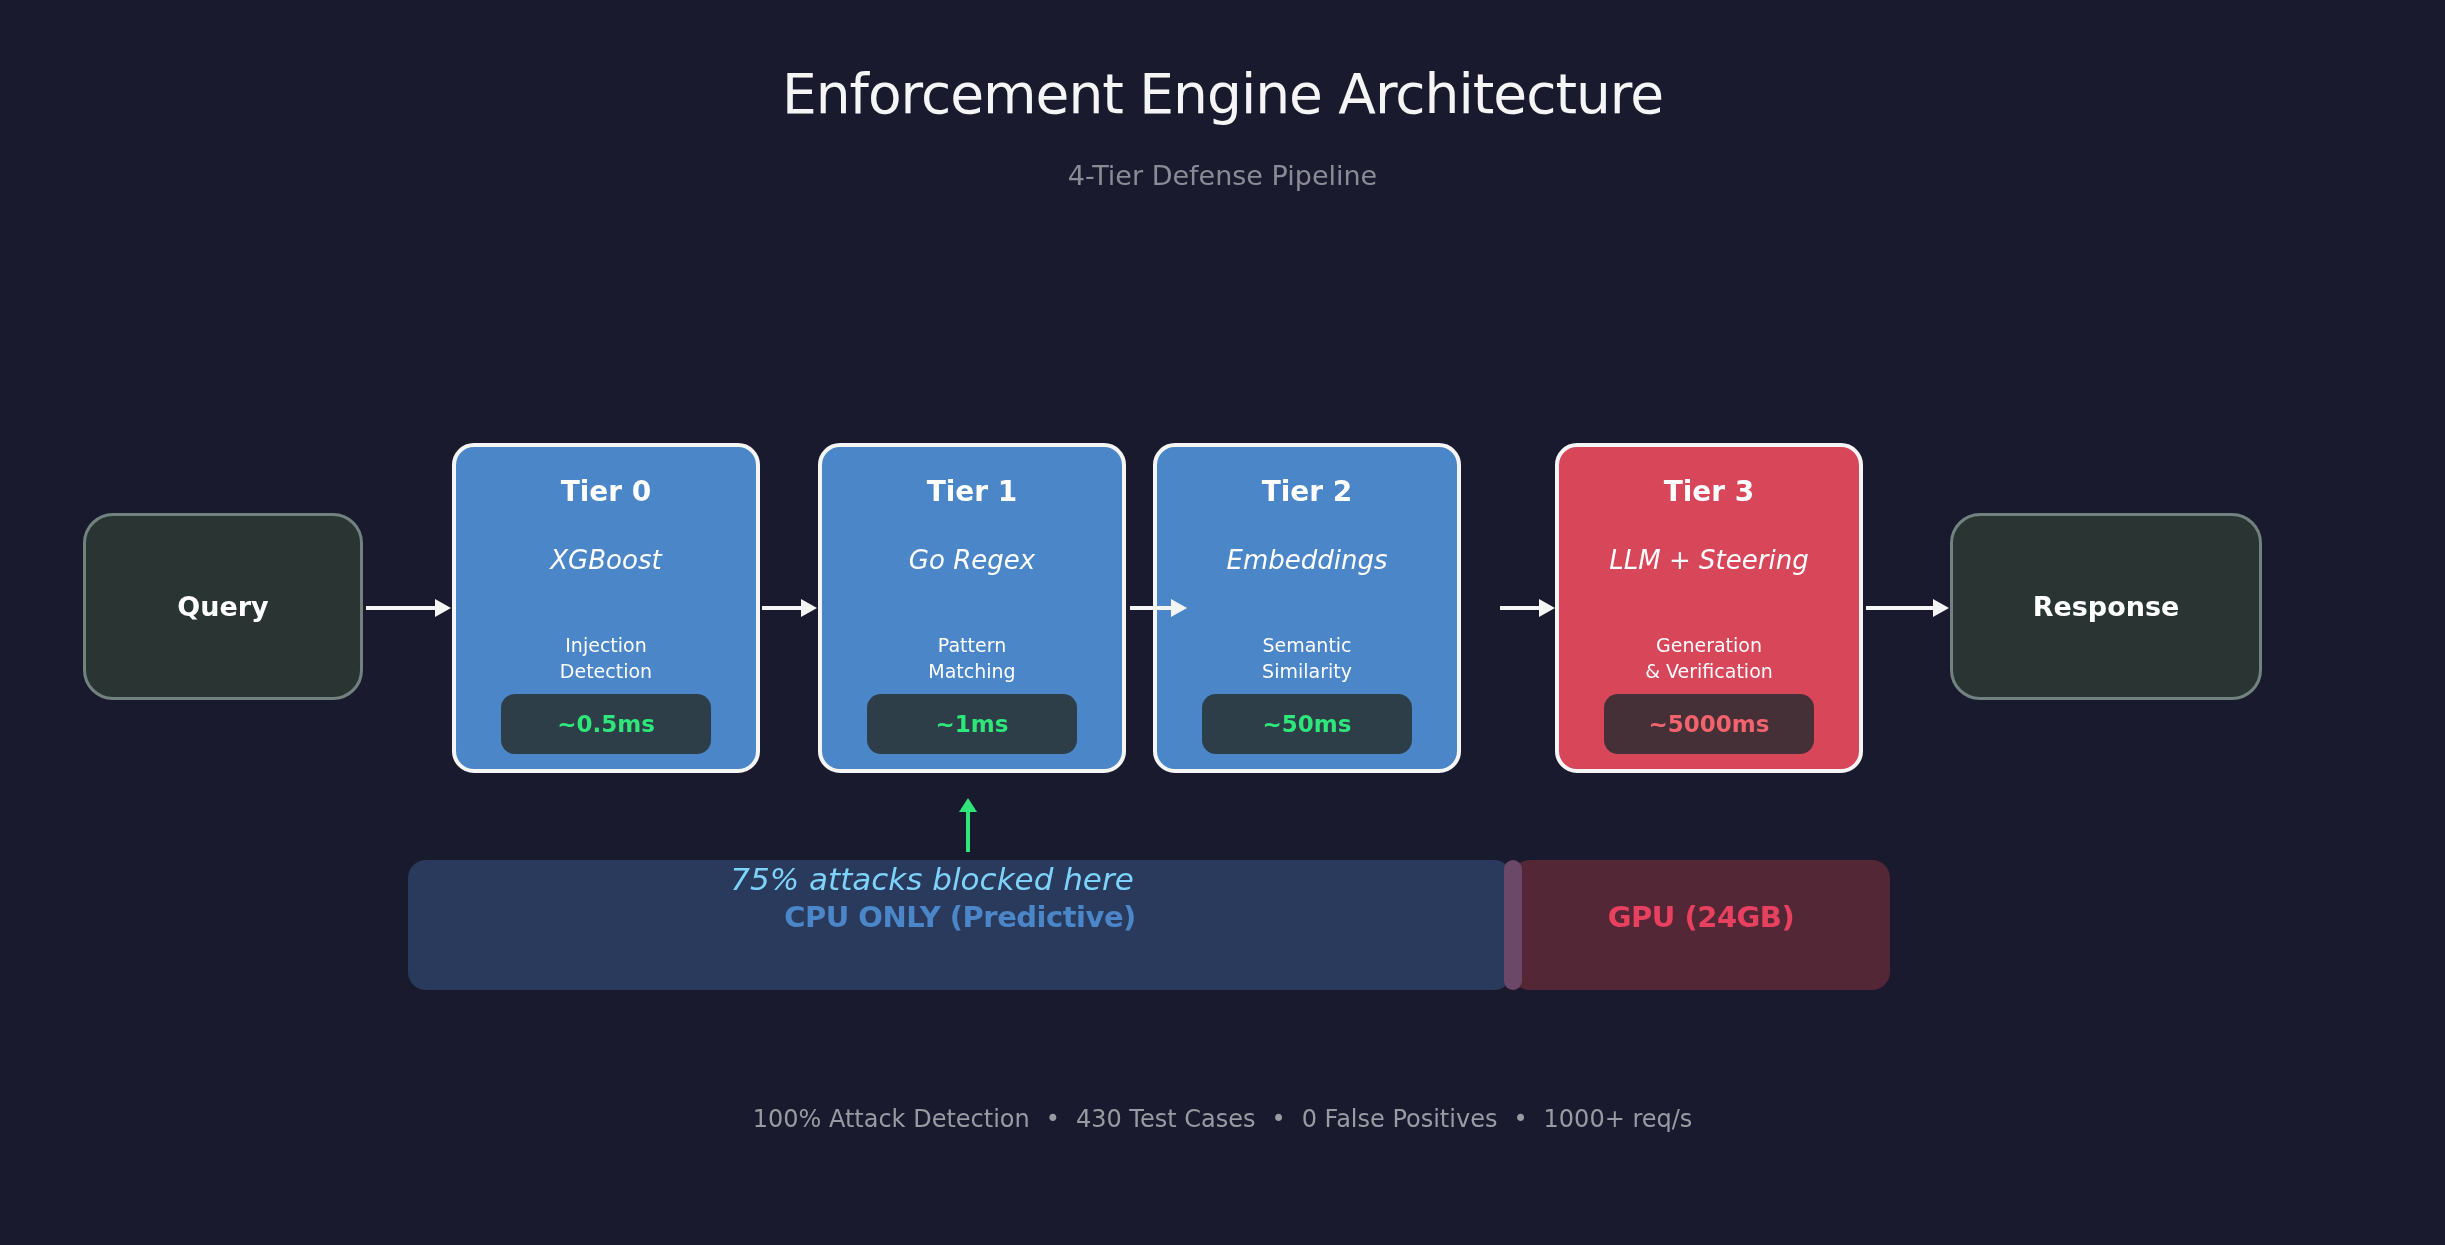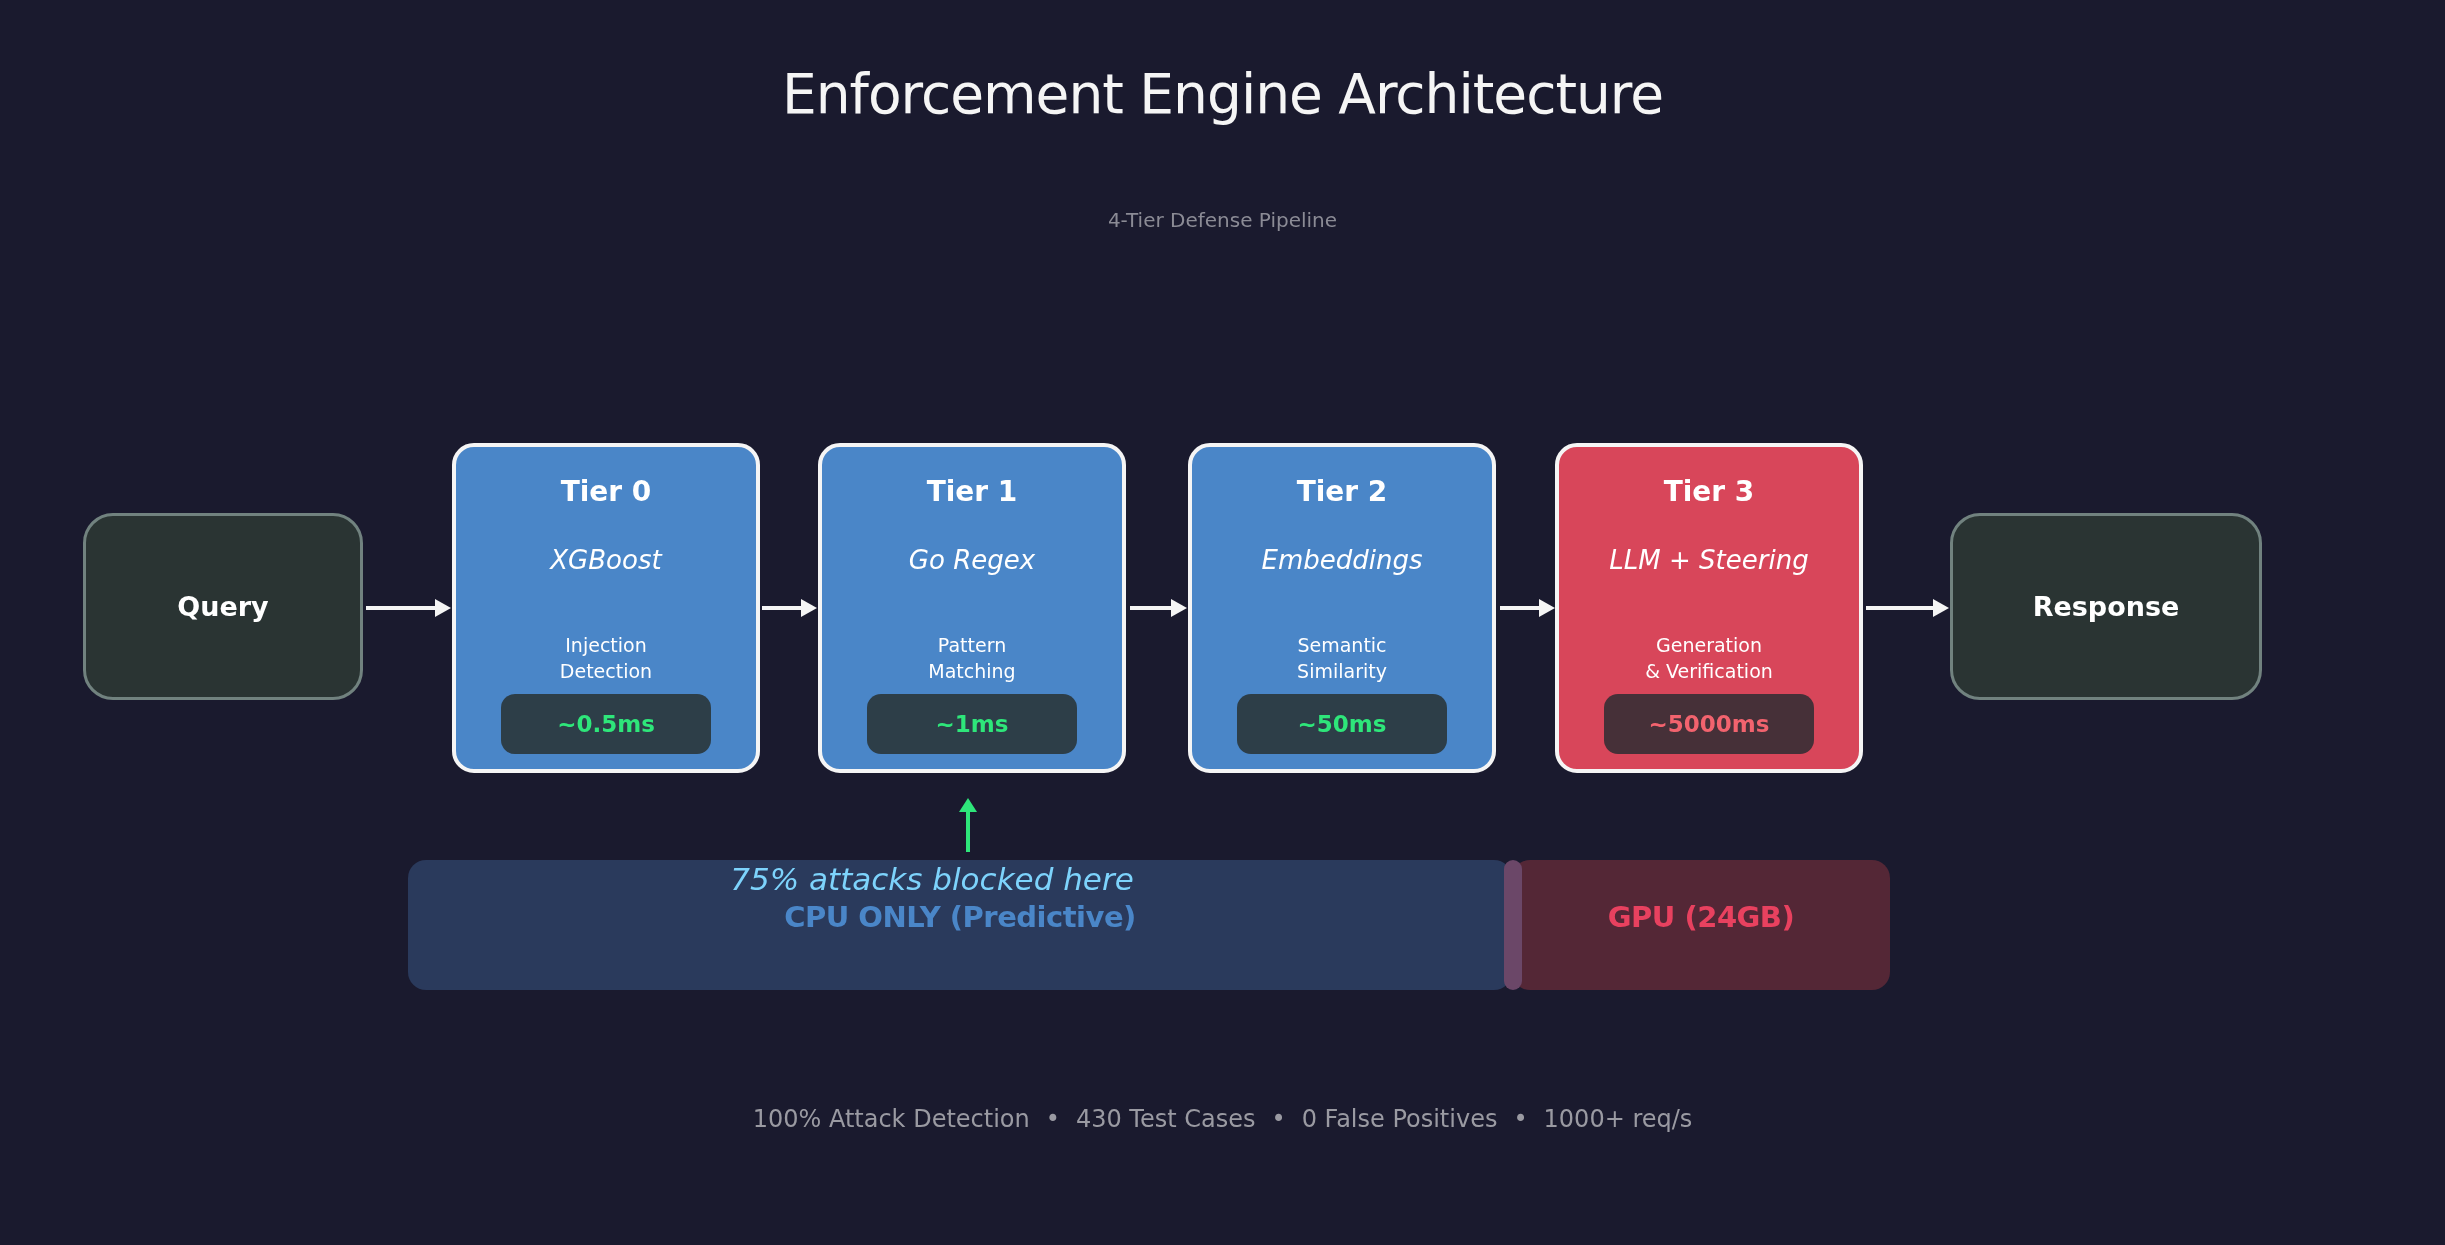--- a/index.html
+++ b/index.html
@@ -9,41 +9,41 @@
     font-family:"DejaVu Sans", sans-serif;
   }
   
   .title {
     position:absolute; top:62px; left:0; right:0;
     text-align:center; color:#f5f5f5;
     font-size:55px; font-weight:normal; letter-spacing:-1px;
   }
   .subtitle {
     position:absolute; top:160px; left:0; right:0;
-    text-align:center; color:#8b8b95; font-size:20px;margin-top:48px;
+    text-align:center; color:#8b8b95; font-size:27px;
   }
   
   .endpoint {
     position:absolute; top:513px; height:187px;
     background:#2a3433; border:3px solid #71827f; border-radius:30px;
     box-sizing:border-box;
     display:flex; align-items:center; justify-content:center;
     color:#ffffff; font-size:27px; font-weight:bold;
   }
   .endpoint.query    { left:83px;   width:280px; }
   .endpoint.response { left:1950px; width:312px; }
   
   .tier-box {
     position:absolute; top:443px; width:308px; height:330px;
     border:4px solid #f5f5f5; border-radius:22px; box-sizing:border-box;
     color:#ffffff; text-align:center;padding-left:21px;
   }
   .tier-box.t0 { left:452px; }
   .tier-box.t1 { left:818px; }
-  .tier-box.t2 { left:1188px; }
+  .tier-box.t2 { left:1153px; }
   .tier-box.t3 { left:1555px; }
   .tier-blue { background:#4a86c8; }
   .tier-red  { background:#d8465a; }
   .tier-name { position:absolute; top:28px; left:0; right:0; font-size:28px; font-weight:bold; }
   .tier-tech { position:absolute; top:98px; left:0; right:0; font-size:26px; font-style:italic; }
   .tier-desc { position:absolute; top:186px; left:0; right:0; font-size:19px; line-height:1.35; }
   .tier-desc span { display:block; }
   .tier-badge {
     position:absolute; top:247px; left:50%; transform:translateX(-50%);
     width:210px; height:60px; border-radius:14px;

